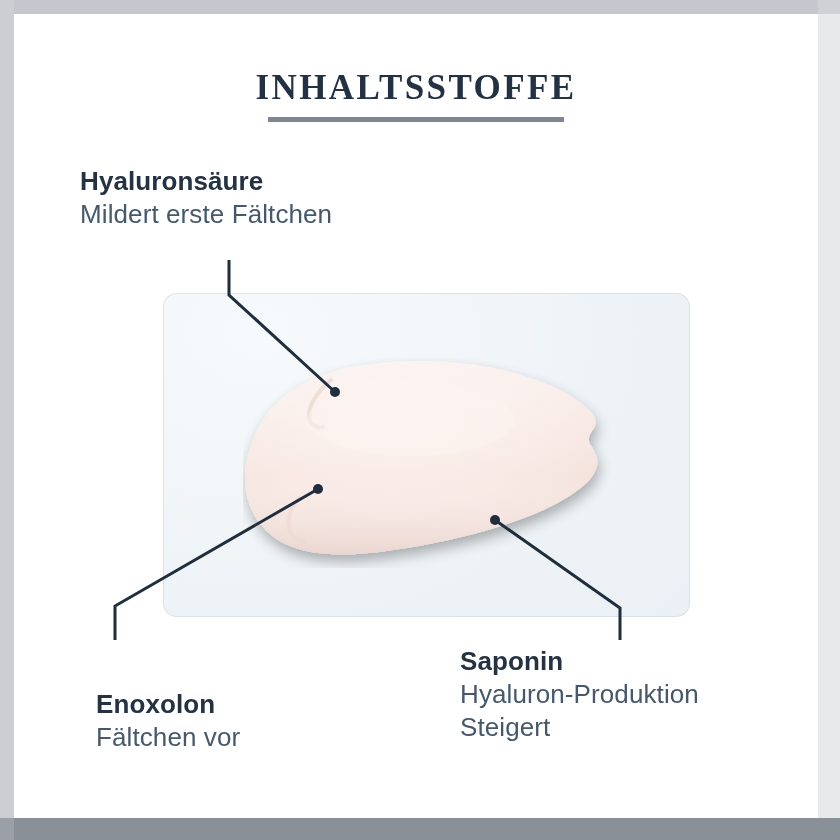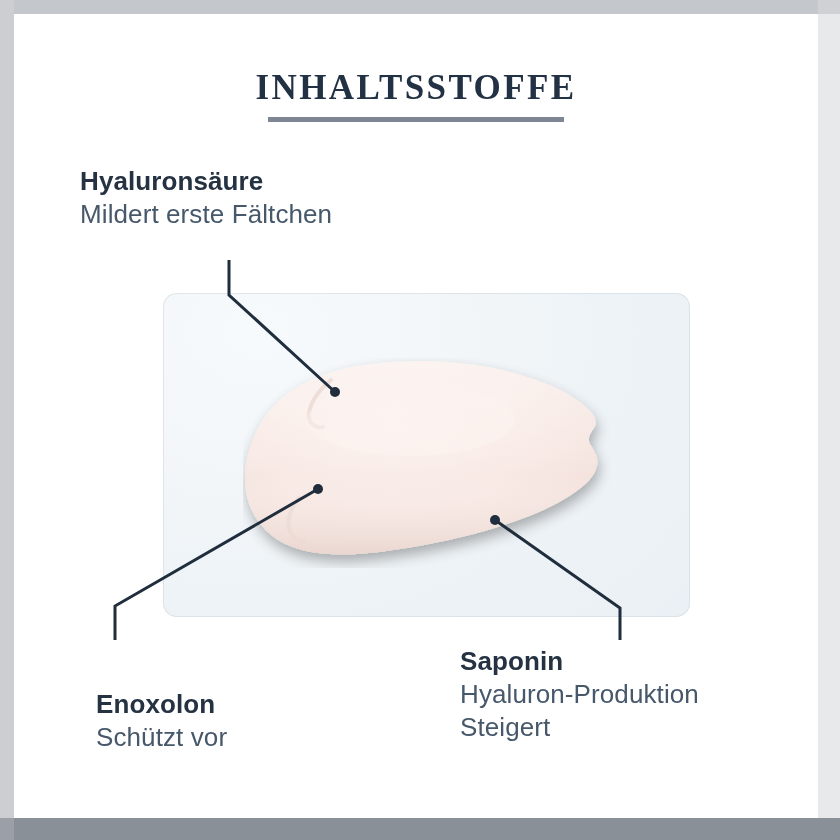--- a/index.html
+++ b/index.html
@@ -211,21 +211,21 @@
       </g>
     </svg>
 
     <div class="callout" id="callout-hyaluron">
       <span class="callout-title">Hyaluronsäure</span>
       <span class="callout-desc">Mildert erste Fältchen</span>
     </div>
 
     <div class="callout" id="callout-enoxolon">
       <span class="callout-title">Enoxolon</span>
-      <span class="callout-desc">Schützt vor</span>
+      <span class="callout-desc">Fältchen vor</span>
     </div>
 
     <div class="callout" id="callout-saponin">
       <span class="callout-title">Saponin</span>
       <span class="callout-desc">Hyaluron-Produktion</span>
       <span class="callout-desc">Steigert</span>
     </div>
 
   </div>
 </div>

